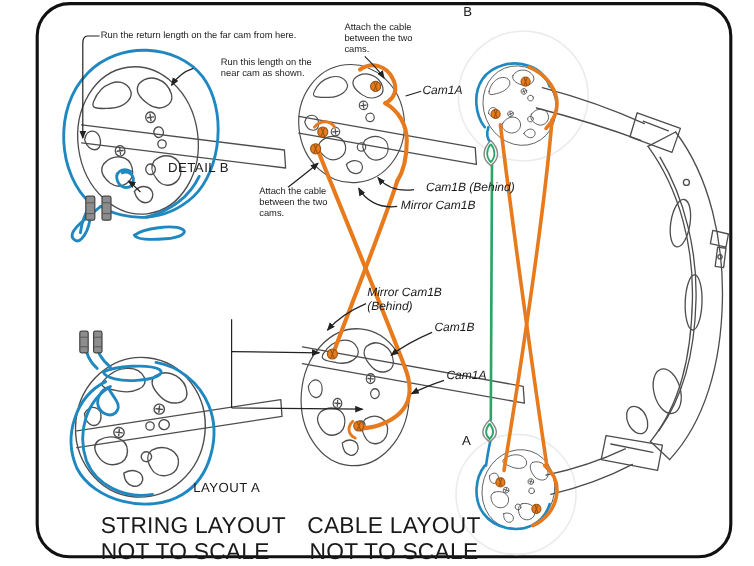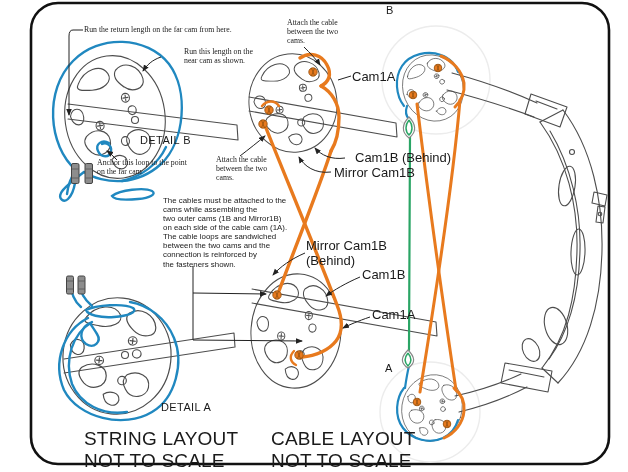--- a/index.html
+++ b/index.html
@@ -1,21 +1,21 @@
 <!DOCTYPE html>
 <html><head>
 <meta charset="utf-8">
 <style>
   html,body{margin:0;padding:0;background:#fff;}
   .stage{position:relative;width:628px;height:472px;overflow:hidden;
          font-family:"Liberation Sans",sans-serif;color:#1a1a1a;background:#fff;}
   .stage svg{position:absolute;left:0;top:0;}
   .txt{position:absolute;white-space:pre-line;color:#1a1a1a;}
-  .note{font-size:7.8px;line-height:1.16;font-family:Liberation Serif, serif;}
-  .cam-label{font-size:13px;line-height:1.12;}
+  .note{font-size:7.8px;line-height:1.16;}
+  .cam-label{font-size:10px;line-height:1.12;font-style:italic;}
   .caption{font-size:11px;letter-spacing:.4px;}
   .para{font-size:7.9px;line-height:1.15;width:154px;}
   .layout-title{font-size:19px;line-height:1.16;letter-spacing:.2px;}
   .bow-letter{font-size:11px;}
 </style>
 </head>
 <body>
 
 <div class="stage">
 
@@ -213,49 +213,39 @@
     <path d="M 193,266 L 193,340"></path>
     <path d="M 193,293 L 266,294" marker-end="url(#arr)"></path>
     <path d="M 193,340 L 302,341" marker-end="url(#arr)"></path>
   </g>
 </svg>
 
 <div class="txt note" style="left:84px;top:25px;">Run the return length on the far cam from here.</div>
 <div class="txt note" style="left:160px;top:47px;padding-left:24px;">Run this length on the
 near cam as shown.</div>
 <div class="txt caption" style="left:140px;top:134px;">DETAIL B</div>
-<div class="txt note" style="left:97px;top:158px;">Anchor this loop to the point
-on the far cam</div>
 
 <div class="txt note" style="left:287px;top:18px;">Attach the cable
 between the two
 cams.</div>
 <div class="txt cam-label" style="left:352px;top:70px;">Cam1A</div>
 <div class="txt note" style="left:216px;top:155px;">Attach the cable
 between the two
 cams.</div>
 <div class="txt cam-label" style="left:355px;top:151px;">Cam1B (Behind)</div>
 <div class="txt cam-label" style="left:334px;top:166px;">Mirror Cam1B</div>
 
-<div class="txt para" style="left:163px;top:196px;">The cables must be attached to the
-cams while assembling the
-two outer cams (1B and Mirror1B)
-on each side of the cable cam (1A).
-The cable loops are sandwiched
-between the two cams and the
-connection is reinforced by
-the fasteners shown.</div>
 
 <div class="txt cam-label" style="left:306px;top:239px;">Mirror Cam1B
 (Behind)</div>
 <div class="txt cam-label" style="left:362px;top:268px;">Cam1B</div>
 <div class="txt cam-label" style="left:372px;top:308px;">Cam1A</div>
 
-<div class="txt caption" style="left:161px;top:401px;">DETAIL A</div>
+<div class="txt caption" style="left:161px;top:401px;">LAYOUT A</div>
 <div class="txt layout-title" style="left:84px;top:428px;">STRING LAYOUT
 NOT TO SCALE</div>
-<div class="txt layout-title" style="left:271px;top:428px;">CABLE LAYOUT
+<div class="txt layout-title" style="left:256px;top:428px;text-align:center;">CABLE LAYOUT
 NOT TO SCALE</div>
 
 <div class="txt bow-letter" style="left:386px;top:4px;">B</div>
 <div class="txt bow-letter" style="left:385px;top:362px;">A</div>
 
 </div>
 
 </body></html>

